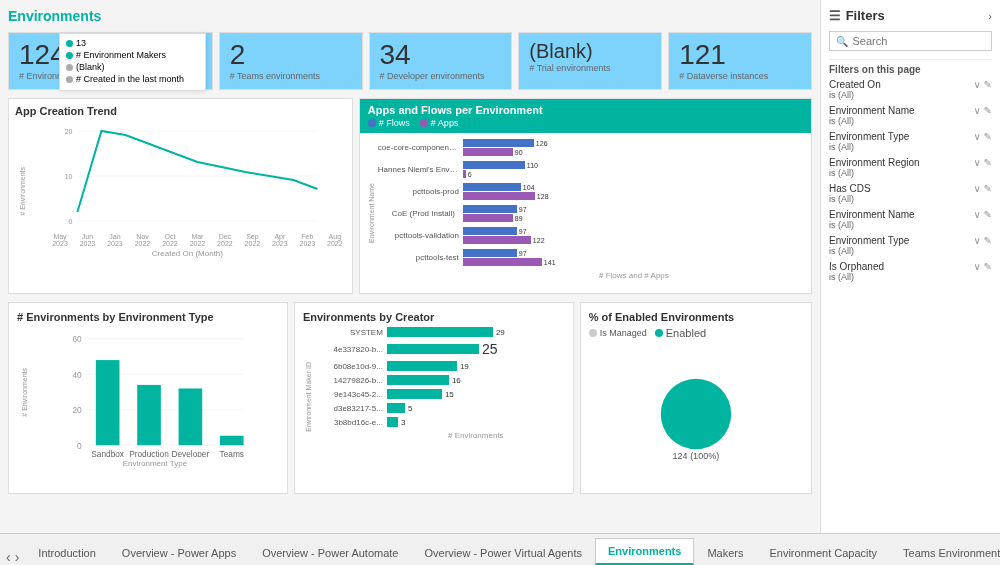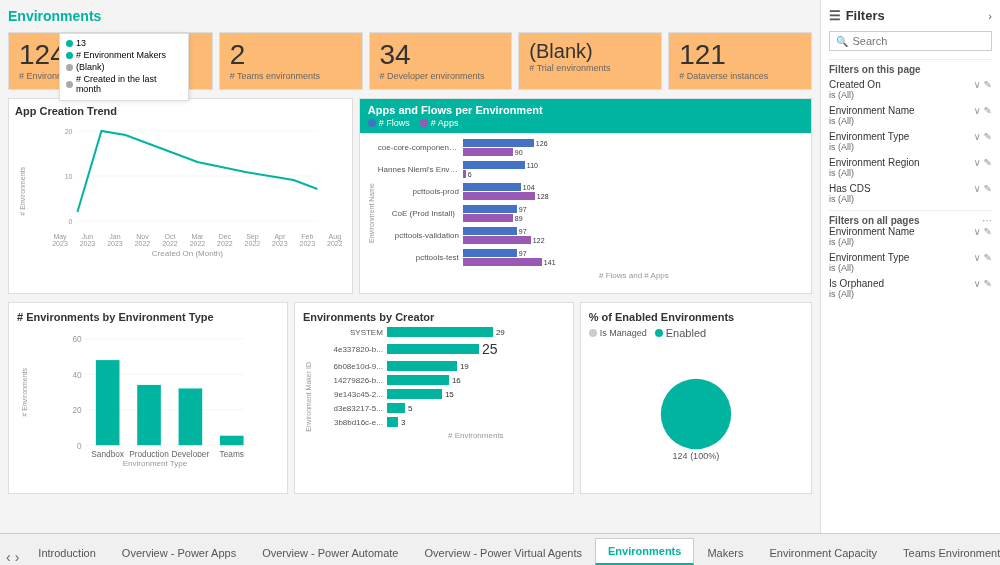--- a/index.html
+++ b/index.html
@@ -6,24 +6,24 @@
     body { font-family: 'Segoe UI', Arial, sans-serif; font-size: 11px; background: #f4f4f4; display: flex; flex-direction: column; height: 565px; overflow: hidden; }
 
     .main-area { display: flex; flex: 1; overflow: hidden; }
 
     
     .dashboard { flex: 1; overflow-y: auto; padding: 8px; background: #f4f4f4; }
     .page-title { color: #00b4a0; font-size: 14px; font-weight: 600; margin-bottom: 8px; }
 
     
     .kpi-row { display: flex; gap: 6px; margin-bottom: 8px; }
-    .kpi-card { background: #fdba74; border: 1px solid #ddd; padding: 8px 10px; flex: 1; position: relative; min-width: 80px; }
+    .kpi-card { background: #7dd3fc; border: 1px solid #ddd; padding: 8px 10px; flex: 1; position: relative; min-width: 80px; }
     .kpi-number { font-size: 28px; font-weight: 300; color: #333; line-height: 1; }
     .kpi-label { font-size: 9px; color: #666; margin-top: 2px; }
-    .kpi-tooltip { background: #fff; border: 1px solid #ddd; padding: 4px 6px; position: absolute; top: 0; left: 50px; width: 130px; font-size: 9px; z-index: 10; box-shadow: 1px 1px 4px rgba(0,0,0,0.1); }
+    .kpi-tooltip { background: #fff; border: 1px solid #ddd; padding: 4px 6px; position: absolute; top: 0; left: 50px; width: 147px; font-size: 9px; z-index: 10; box-shadow: 1px 1px 4px rgba(0,0,0,0.1); }
     .kpi-tooltip-row { display: flex; align-items: center; gap: 3px; margin-bottom: 2px; }
     .dot { width: 7px; height: 7px; border-radius: 50%; display: inline-block; }
     .dot-teal { background: #00b4a0; }
     .dot-gray { background: #aaa; }
 
     
     .charts-row { display: flex; gap: 6px; margin-bottom: 8px; }
     .chart-card { background: #fff; border: 1px solid #ddd; flex: 1; padding: 6px; }
     .chart-title { font-size: 11px; font-weight: 600; color: #333; margin-bottom: 4px; }
     .legend-item { display: flex; align-items: center; gap: 3px; font-size: 9px; }
@@ -418,24 +418,20 @@
   </div>
         <div class="filter-item">
     <div class="filter-item-header">
       <span class="filter-name">Has CDS</span>
       <span class="filter-icons">∨ ✎</span>
     </div>
     <div class="filter-value">is (All)</div>
   </div>
       </div>
 
-    <div style="display:flex; align-items:center; justify-content:space-between; margin-top:6px; border-top:1px solid #eee; padding-top:4px;">
-      <div class="filter-section-title" style="border-top:none; margin:0; padding:0;">Filters on all pages</div>
-      <span class="filter-section-more">···</span>
-    </div>
 
     <div id="on-all-filters-container">
         <div class="filter-item">
     <div class="filter-item-header">
       <span class="filter-name">Environment Name</span>
       <span class="filter-icons">∨ ✎</span>
     </div>
     <div class="filter-value">is (All)</div>
   </div>
         <div class="filter-item">

